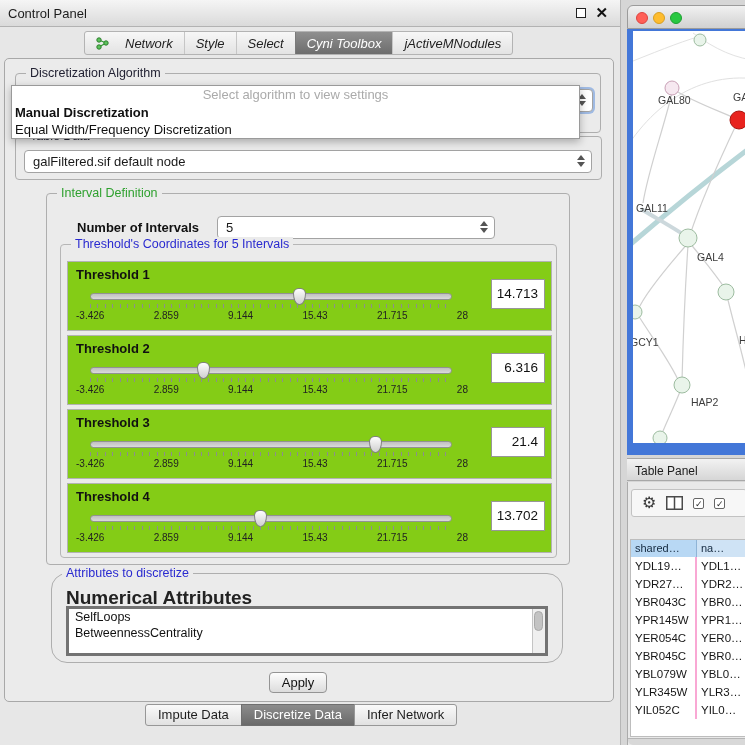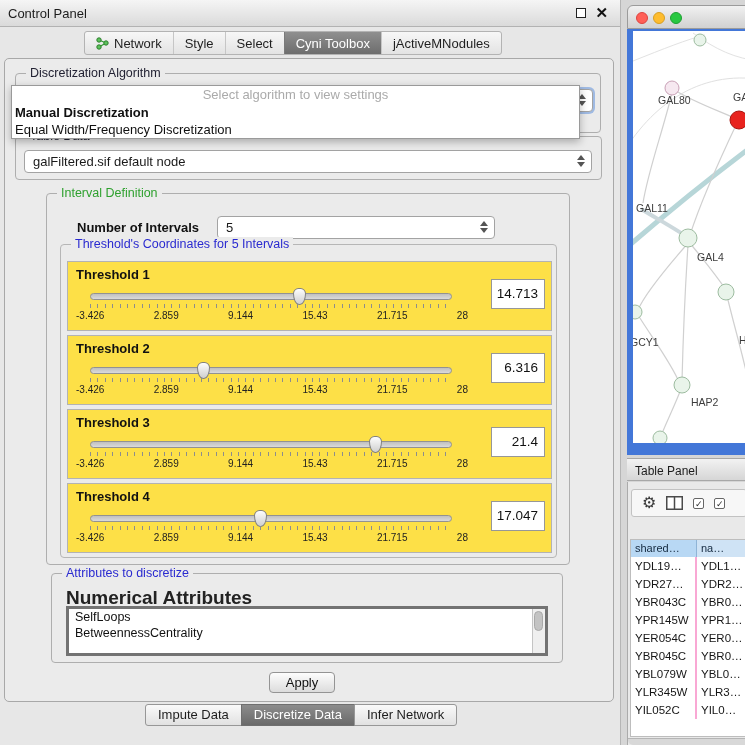--- a/index.html
+++ b/index.html
@@ -8,21 +8,21 @@
 
   
   .control-panel { position:absolute; left:0; top:0; width:621px; height:745px; background:#e7e7e7; border-right:1px solid #b5b5b5; }
   .titlebar { position:absolute; left:0; top:0; width:100%; height:27px; background:linear-gradient(#f5f5f5,#dadada); border-bottom:1px solid #b2b2b2; }
   .titlebar .title { position:absolute; left:8px; top:6px; font-size:13px; color:#1c1c1c; }
   .float-ico { position:absolute; right:34px; top:8px; width:10px; height:10px; border:1.6px solid #222; background:#fff; }
   .close-ico { position:absolute; right:12px; top:4px; font-size:15px; font-weight:bold; color:#111; cursor:default; }
 
   
   .top-tabs { position:absolute; left:84px; top:31px; height:24px; display:flex; align-items:stretch; background:linear-gradient(#f7f7f7,#e3e3e3); border:1px solid #b3b3b3; border-radius:3px; font-size:13px; overflow:hidden; }
-  .top-tab { padding:0 11px; display:flex; align-items:center; gap:5px; color:#1f1f1f; white-space:nowrap; }
+  .top-tab { padding:0 11px; display:flex; align-items:center; gap:16px; color:#1f1f1f; white-space:nowrap;font-style:italic; }
   .top-tab + .top-tab { border-left:1px solid #c6c6c6; }
   .top-tab.selected { background:linear-gradient(#8f8f8f,#6d6d6d); color:#fff; border-left:1px solid #7a7a7a; }
 
   
   .inner-panel { position:absolute; left:4px; top:58px; width:610px; height:644px; border:1px solid #a8a8a8; border-radius:5px; background:#ebebeb; }
 
   .groupbox { position:absolute; border:1px solid #aeaeae; border-radius:4px; }
   .legend { position:absolute; top:-8px; left:10px; background:#ebebeb; padding:0 4px; font-size:12.5px; white-space:nowrap; }
   .legend.green { color:#2fa12f; }
   .legend.blue { color:#2a2ad0; }
@@ -38,35 +38,35 @@
   
   .algo-combo { left:18px; top:30px; width:570px; box-shadow:0 0 0 2px rgba(97,146,221,.55); }
 
   
   .popup { position:absolute; left:6px; top:26px; width:569px; height:54px; background:#fff; border:1px solid #9a9a9a; box-shadow:0 3px 8px rgba(0,0,0,.28); z-index:6; font-size:13px; }
   .popup .ph { height:18px; line-height:18px; text-align:center; color:#aaa; }
   .popup .opt { height:17px; line-height:17px; padding-left:3px; color:#111; }
   .popup .opt.bold { font-weight:bold; }
 
   
-  .thr-panel { position:absolute; left:6px; width:485px; height:70px; background:#fde047; border:1px solid #b3b3b3; }
+  .thr-panel { position:absolute; left:6px; width:485px; height:70px; background:#84cc16; border:1px solid #b3b3b3; }
   .thr-label { position:absolute; left:8px; top:5px; font-size:13px; font-weight:bold; color:#111; }
   .thr-value { position:absolute; right:6px; top:17px; width:54px; height:30px; background:#fff; border:1px solid #979797; font-size:13.5px; text-align:right; padding-right:6px; line-height:28px; color:#111; }
   .track { position:absolute; left:22px; top:31px; width:362px; height:7px; background:linear-gradient(#c0c0c0,#dadada); border:1px solid #929292; border-radius:4px; }
   .thumb { position:absolute; top:-6px; width:13px; height:17px; background:linear-gradient(#fdfdfd,#cfcfcf); border:1px solid #818181; border-radius:6px 6px 50% 50% / 6px 6px 72% 72%; }
   .ticks { position:absolute; left:22px; top:42px; width:362px; height:4px; background:repeating-linear-gradient(90deg,#8d8d8d 0 1px,transparent 1px 7.4px); }
   .scale { position:absolute; left:8px; top:48px; width:392px; display:flex; justify-content:space-between; font-size:10px; color:#222; }
 
   
   .attr-list { position:absolute; left:14px; top:32px; width:482px; height:50px; background:#fff; border:3px solid #737373; overflow:hidden; }
   .attr-item { font-size:12.5px; line-height:16px; padding-left:6px; color:#111; }
   .vscroll { position:absolute; right:0; top:0; bottom:0; width:13px; background:#efefef; border-left:1px solid #c4c4c4; }
   .vscroll .vthumb { position:absolute; left:1px; top:2px; width:9px; height:20px; background:#c3c3c3; border:1px solid #a9a9a9; border-radius:5px; }
 
-  .apply-btn { position:absolute; left:264px; top:613px; width:66px; height:21px; background:linear-gradient(#fdfdfd,#dcdcdc); border:1px solid #949494; border-radius:4px; font-size:13px; text-align:center; line-height:19px; color:#111; }
+  .apply-btn { position:absolute; left:264px; top:613px; width:58px; height:21px; background:linear-gradient(#fdfdfd,#dcdcdc); border:1px solid #949494; border-radius:4px; font-size:13px; text-align:center; line-height:19px; color:#111; }
 
   
   .bottom-tabs { position:absolute; left:145px; top:704px; height:22px; display:flex; font-size:13px; }
   .b-tab { padding:0 12px; line-height:20px; background:linear-gradient(#fafafa,#e1e1e1); border:1px solid #979797; margin-left:-1px; color:#1d1d1d; white-space:nowrap; }
   .b-tab:first-child { border-radius:3px 0 0 3px; margin-left:0; }
   .b-tab:last-child { border-radius:0 3px 3px 0; }
   .b-tab.selected { background:linear-gradient(#8c8c8c,#6a6a6a); color:#fff; border-color:#6f6f6f; }
 
   
   .network-window { position:absolute; left:627px; top:5px; width:118px; height:450px; }
@@ -238,27 +238,27 @@
           </div>
           <div class="ticks"></div>
           <div class="scale">
             <span>-3.426</span>
               <span>2.859</span>
               <span>9.144</span>
               <span>15.43</span>
               <span>21.715</span>
               <span>28</span>
           </div>
-          <div class="thr-value">17.047</div>
-        </div>
-
-      </div>
-    </div>
-
-    <div class="groupbox" style="left:46px; top:514px; width:512px; height:90px;">
+          <div class="thr-value">13.702</div>
+        </div>
+
+      </div>
+    </div>
+
+    <div class="groupbox" style="left:46px; top:514px; width:512px; height:90px;border-radius:16px;">
       <span class="legend blue">Attributes to discretize</span>
       <div class="bold" style="position:absolute; left:14px; top:13px; font-size:19px;">Numerical Attributes</div>
       <div class="attr-list">
         <div class="attr-item">SelfLoops</div>
         <div class="attr-item">BetweennessCentrality</div>
         <div class="vscroll">
             <div class="vthumb"></div>
           </div>
       </div>
     </div>

